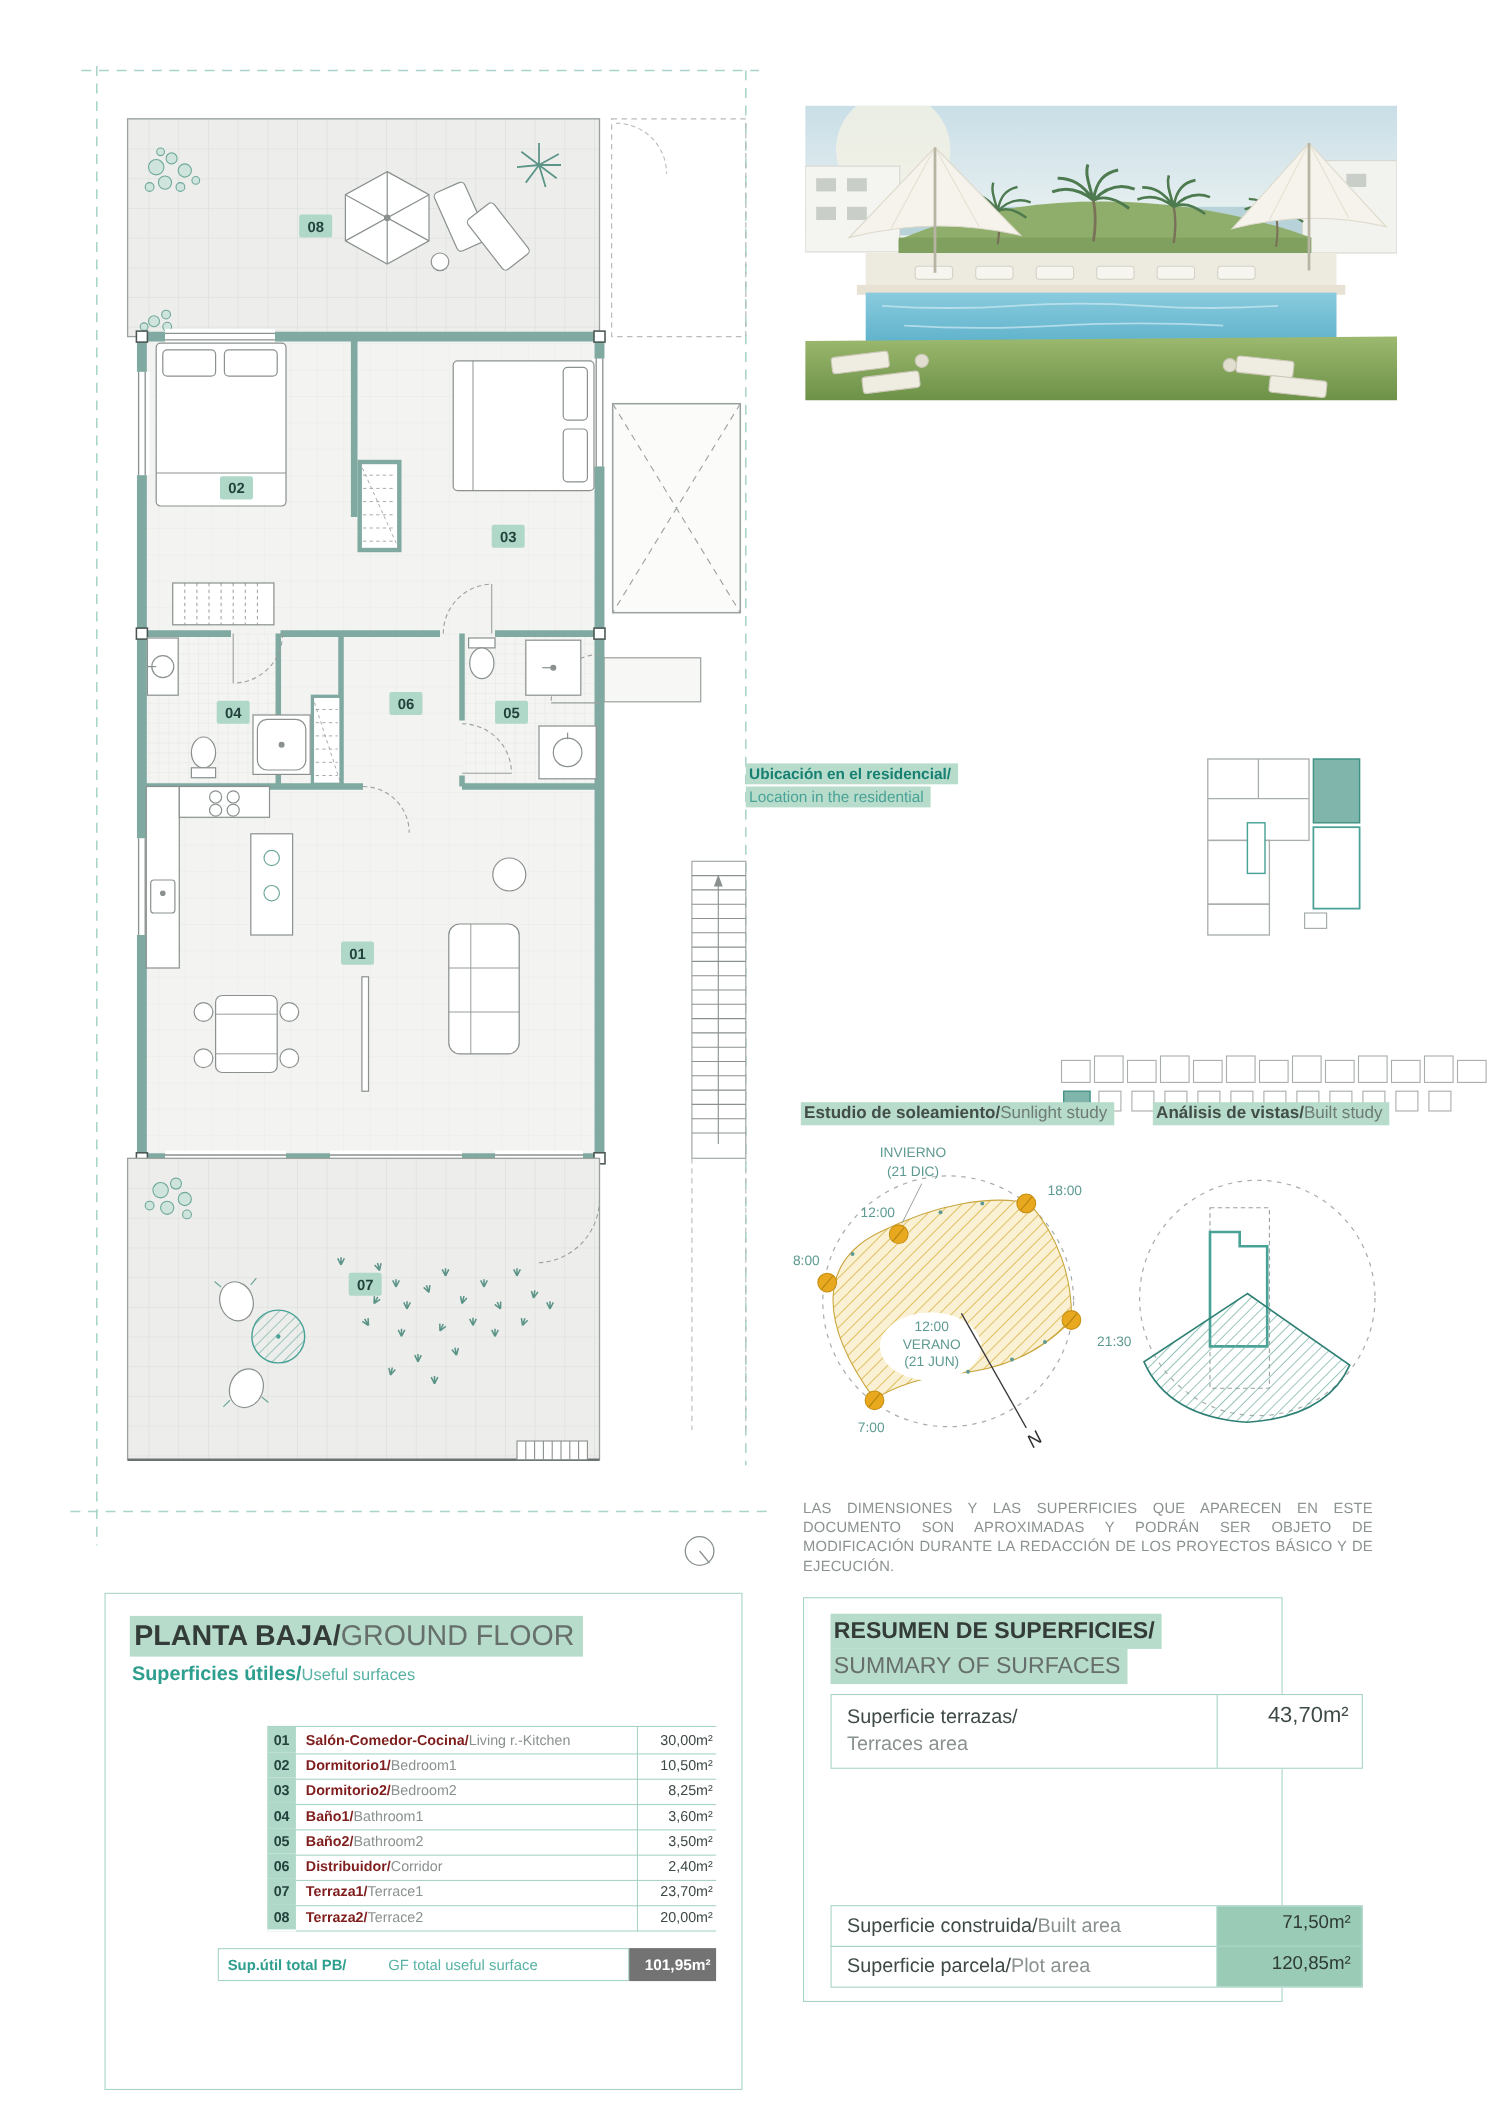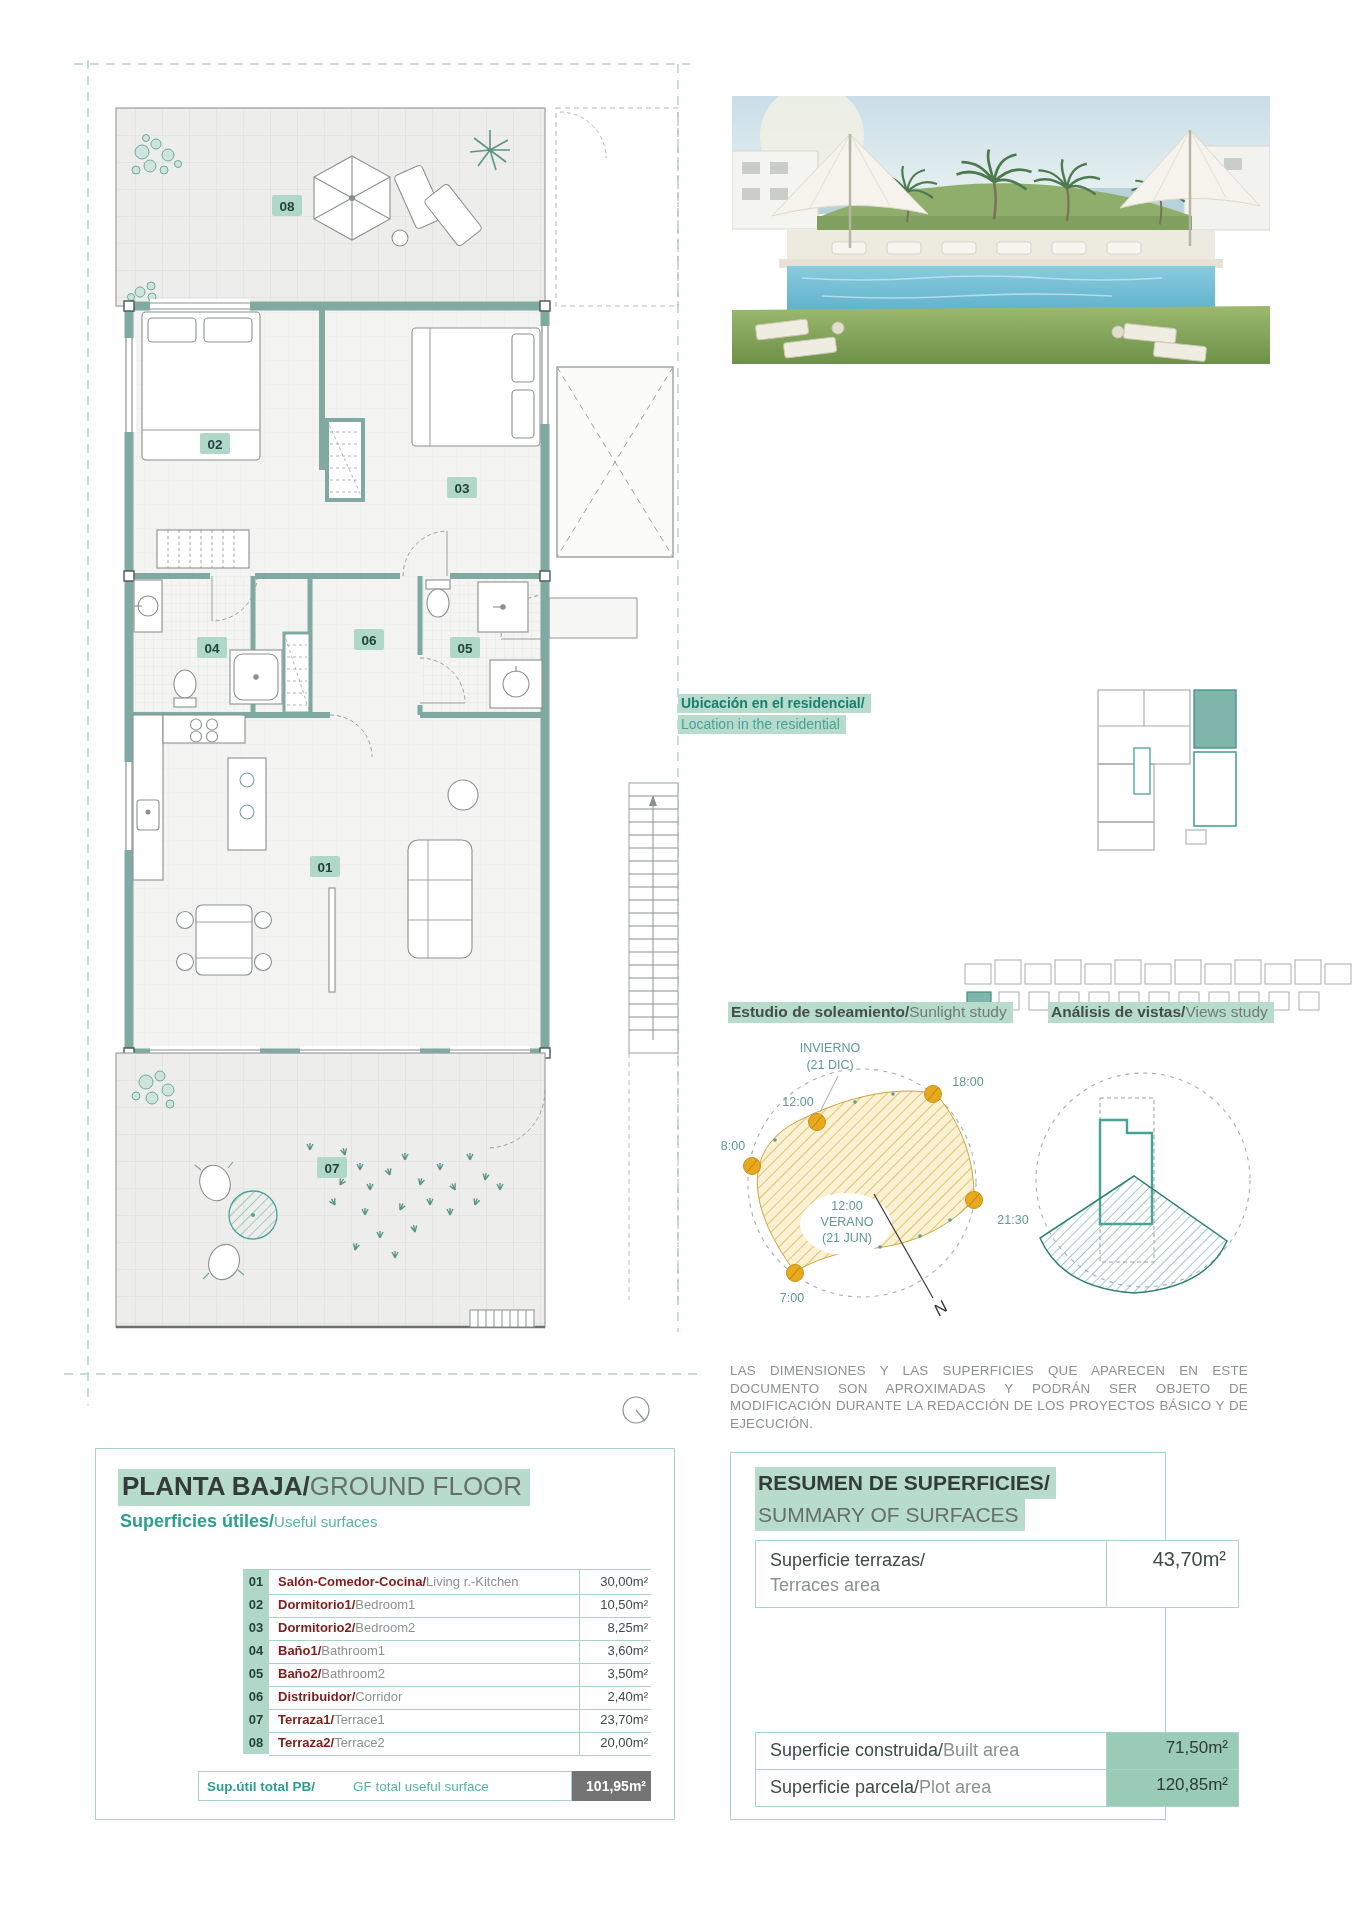--- a/index.html
+++ b/index.html
@@ -461,21 +461,21 @@
         <rect x="306" y="34" width="20" height="18"></rect>
       <rect x="336" y="34" width="20" height="18"></rect>
     </g>
     <rect x="4" y="34" width="24" height="18" fill="#7FB5AB" stroke="#3E9183" stroke-width="1.2"></rect>
   </svg>
 
   <div class="abs" style="left:728px;top:1002px">
     <span class="hl"><span class="sec-es">Estudio de soleamiento/</span><span class="sec-en">Sunlight study</span></span>
   </div>
   <div class="abs" style="left:1048px;top:1002px">
-    <span class="hl"><span class="sec-es">Análisis de vistas/</span><span class="sec-en">Views study</span></span>
+    <span class="hl"><span class="sec-es">Análisis de vistas/</span><span class="sec-en">Built study</span></span>
   </div>
 
   <svg class="abs" style="left:690px;top:1030px" width="600" height="300" viewBox="690 1030 600 300">
     <defs>
       <pattern id="goldHatch" width="8" height="8" patternUnits="userSpaceOnUse" patternTransform="rotate(45)">
         <rect width="8" height="8" fill="#FAF1D4"></rect>
         <line x1="0" y1="0" x2="0" y2="8" stroke="#DCB94E" stroke-width="1.6"></line>
       </pattern>
       <pattern id="tealHatch" width="7" height="7" patternUnits="userSpaceOnUse" patternTransform="rotate(45)">
         <line x1="0" y1="0" x2="0" y2="7" stroke="#6FAEA2" stroke-width="1.3"></line>
@@ -526,21 +526,21 @@
     <g>
       <circle cx="1143" cy="1180" r="107" fill="none" stroke="#A7ADAA" stroke-width="1.1" stroke-dasharray="4 5"></circle>
       <rect x="1100" y="1098" width="54" height="164" fill="#FFFFFF" stroke="#9AA19E" stroke-width="1" stroke-dasharray="4 3"></rect>
       <path d="M1100,1120 L1127,1120 L1127,1133 L1152,1133 L1152,1224 L1100,1224 Z" fill="#FFFFFF" stroke="#49A296" stroke-width="2.4"></path>
       <path d="M1134,1176 L1040,1238 Q1062,1288 1134,1293 Q1206,1288 1227,1241 Z" fill="url(#tealHatch)" stroke="#2F8074" stroke-width="1.5"></path>
     </g>
   </svg>
 
   <div class="abs disclaimer" style="left:730px;top:1362px">LAS DIMENSIONES Y LAS SUPERFICIES QUE APARECEN EN ESTE DOCUMENTO SON APROXIMADAS Y PODRÁN SER OBJETO DE MODIFICACIÓN DURANTE LA REDACCIÓN DE LOS PROYECTOS BÁSICO Y DE EJECUCIÓN.</div>
 
-  <section class="abs box" style="left:95px;top:1448px;width:580px;height:372px">
+  <section class="abs box" style="left:95px;top:1448px;width:580px;height:452px">
     <div class="abs" style="left:22px;top:20px">
       <span class="hl" style="font-size:26px;padding:2px 8px 4px 4px;">
         <span class="title-es">PLANTA BAJA/</span><span class="title-en">GROUND FLOOR</span>
       </span>
     </div>
     <div class="abs" style="left:24px;top:62px">
       <span class="sub-es">Superficies útiles/</span><span class="sub-en">Useful surfaces</span>
     </div>
 
     <div class="gf-table">

